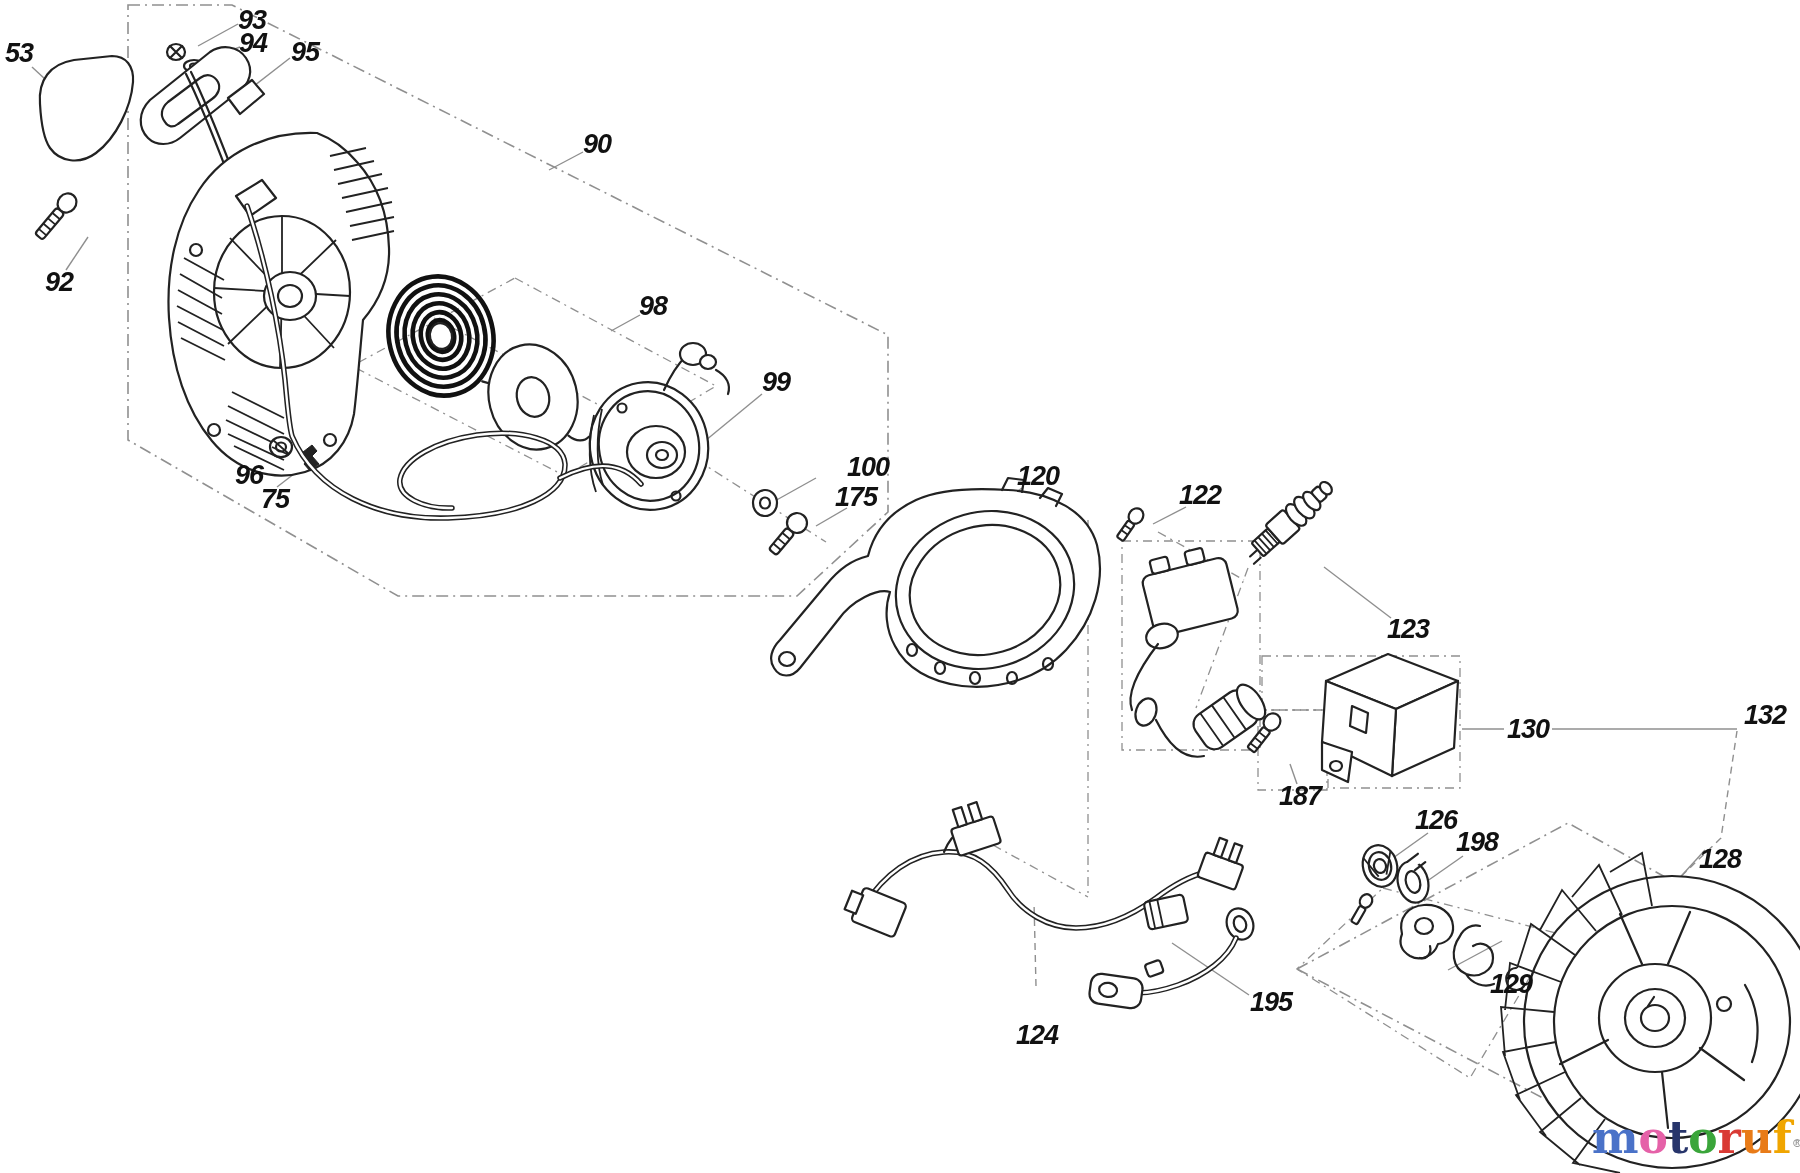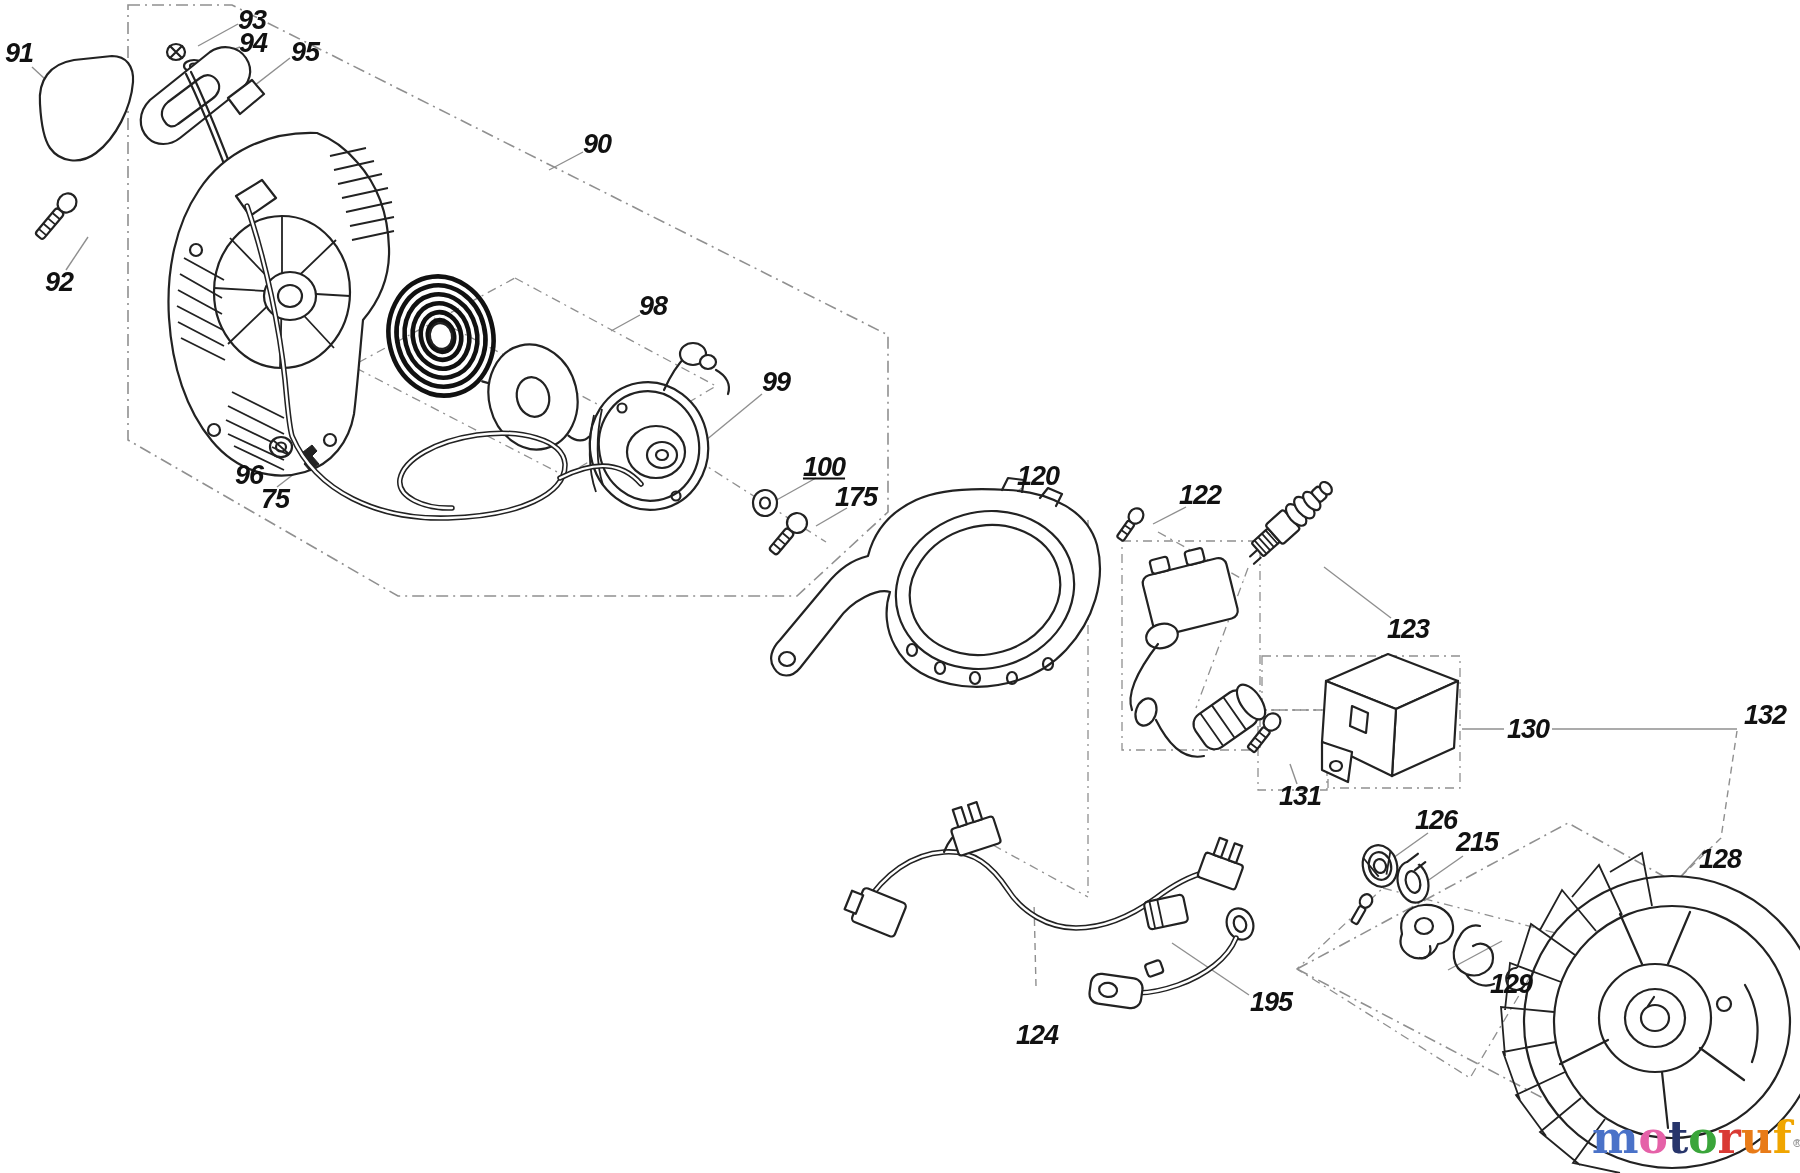--- a/index.html
+++ b/index.html
@@ -343,43 +343,43 @@
     <g transform="rotate(8 1116 991)">
       <rect class="inkf" x="1090" y="976" width="52" height="30" rx="10"></rect>
       <ellipse class="inkf" cx="1108" cy="991" rx="9" ry="7"></ellipse>
     </g>
     <rect class="inkf" x="1146" y="962" width="16" height="13" rx="3" transform="rotate(-20 1154 968)"></rect>
   </g>
 
 </svg>
 
 <div id="labels">
-      <div class="plabel" style="left: 19px; top: 53px;">91</div>
+      <div class="plabel" style="left: 19px; top: 53px;">53</div>
       <div class="plabel" style="left: 59px; top: 282px;">92</div>
       <div class="plabel" style="left: 252px; top: 20px;">93</div>
       <div class="plabel" style="left: 253px; top: 43px;">94</div>
       <div class="plabel" style="left: 305px; top: 52px;">95</div>
       <div class="plabel" style="left: 597px; top: 144px;">90</div>
       <div class="plabel" style="left: 249px; top: 475px; text-align: center;">96</div>
       <div class="plabel" style="left: 275px; top: 499px;">75</div>
       <div class="plabel" style="left: 653px; top: 306px;">98</div>
       <div class="plabel" style="left: 776px; top: 382px;">99</div>
-      <div class="plabel" style="left: 824px; top: 467px; text-decoration: underline;">100</div>
+      <div class="plabel" style="left: 868px; top: 467px;">100</div>
       <div class="plabel" style="left: 856px; top: 497px;">175</div>
       <div class="plabel" style="left: 1038px; top: 476px;">120</div>
       <div class="plabel" style="left: 1200px; top: 495px;">122</div>
       <div class="plabel" style="left: 1408px; top: 629px;">123</div>
       <div class="plabel" style="left: 1037px; top: 999px; margin-top: 36px;">124</div>
       <div class="plabel" style="left: 1271px; top: 1002px;">195</div>
       <div class="plabel" style="left: 1436px; top: 820px;">126</div>
-      <div class="plabel" style="left: 1477px; top: 842px;">215</div>
+      <div class="plabel" style="left: 1477px; top: 842px;">198</div>
       <div class="plabel" style="left: 1720px; top: 859px;">128</div>
       <div class="plabel" style="left: 1467px; top: 984px; margin-left: 44px;">129</div>
       <div class="plabel" style="left: 1528px; top: 729px;">130</div>
-      <div class="plabel" style="left: 1300px; top: 796px;">131</div>
+      <div class="plabel" style="left: 1300px; top: 796px;">187</div>
       <div class="plabel" style="left: 1765px; top: 715px;">132</div>
     </div>
 
 <div id="logo">
   <span id="logo-letters"><span class="lt" style="color: rgb(74, 114, 200);">m</span><span class="lt" style="color: rgb(229, 97, 168);">o</span><span class="lt" style="color: rgb(39, 53, 107);">t</span><span class="lt" style="color: rgb(58, 165, 58);">o</span><span class="lt" style="color: rgb(217, 58, 52);">r</span><span class="lt" style="color: rgb(232, 123, 24);">u</span><span class="lt" style="color: rgb(240, 165, 0);">f</span></span><span class="reg">®</span>
 </div>
 
 </div>
 
 </body></html>

